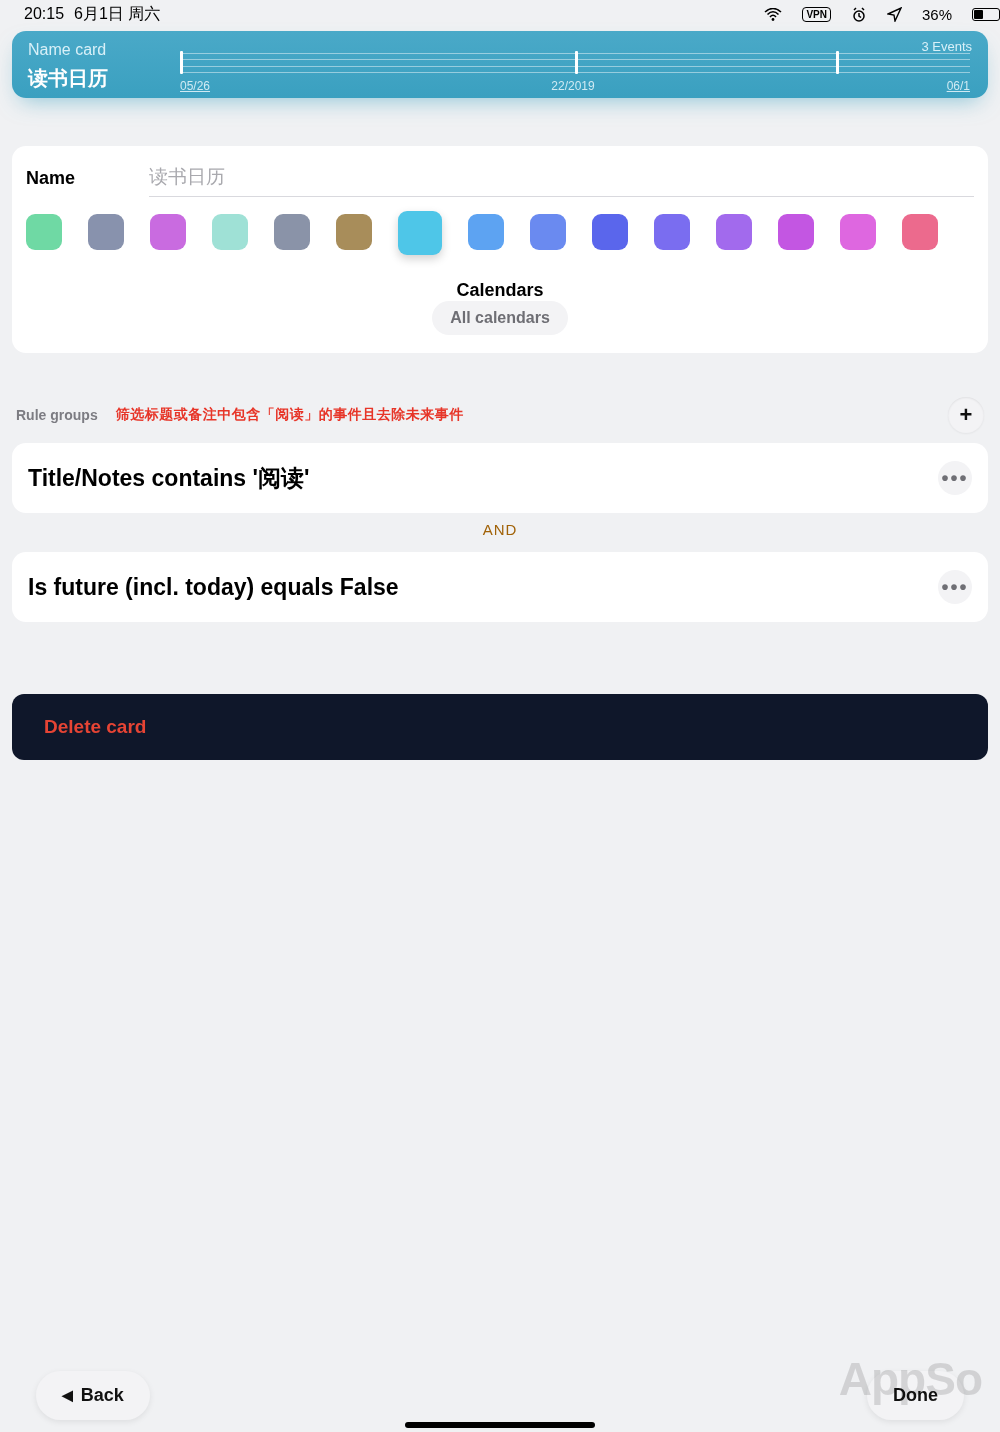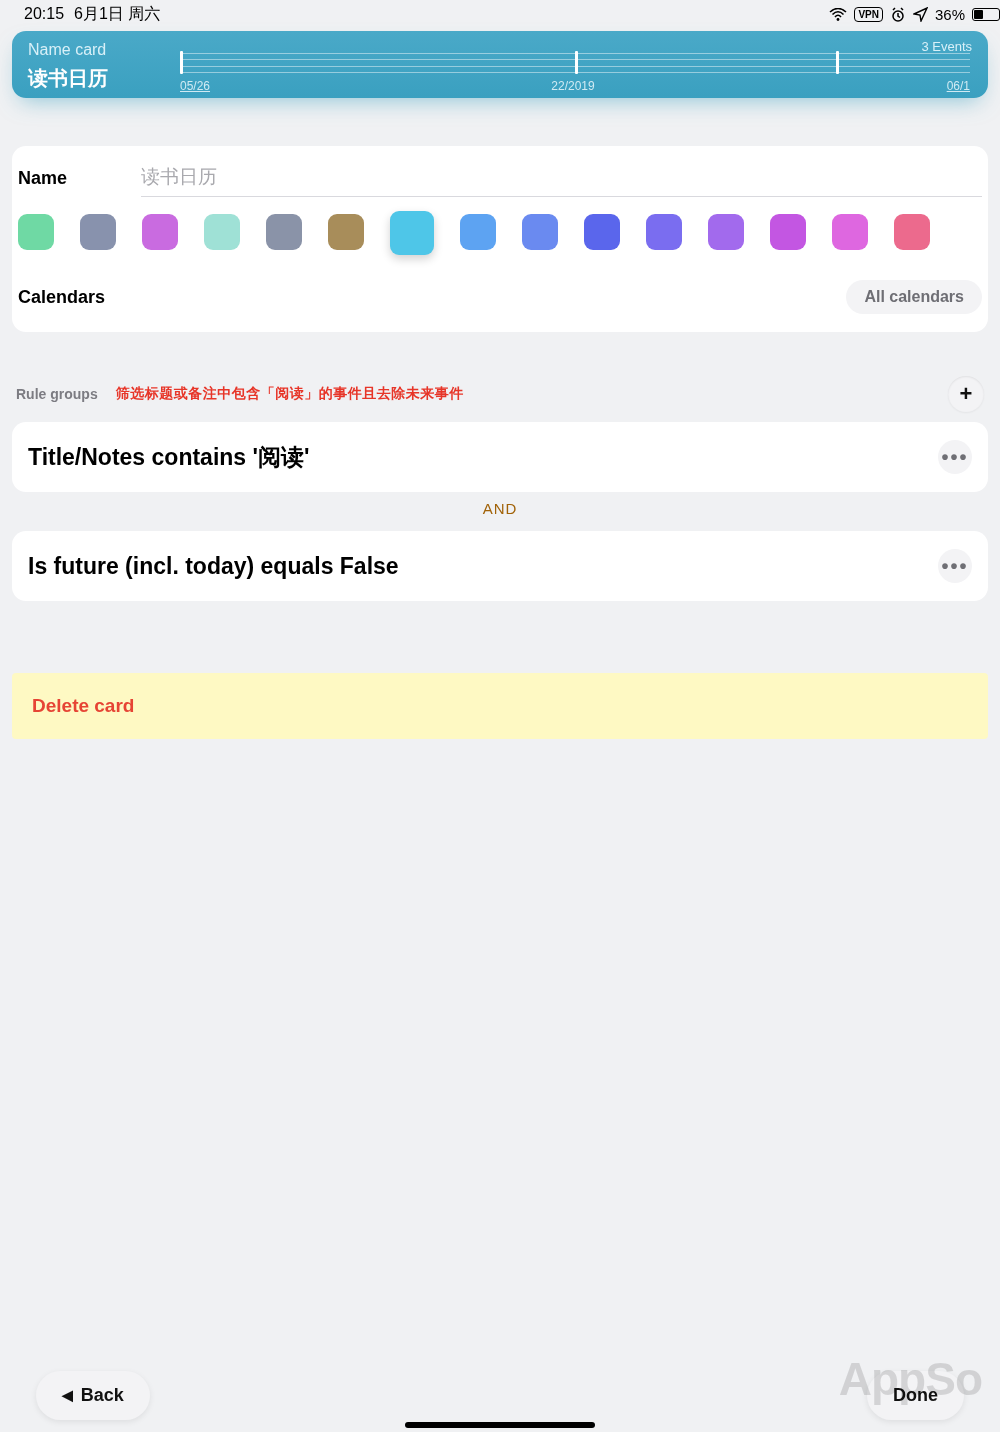--- a/index.html
+++ b/index.html
@@ -1,67 +1,67 @@
 <!DOCTYPE html>
 <html><head>
   <meta charset="utf-8">
   <style>
     * { margin: 0; padding: 0; box-sizing: border-box; font-family: -apple-system, BlinkMacSystemFont, "Segoe UI", Helvetica, Arial, sans-serif; }
     body { width: 1000px; height: 1432px; background: #f0f1f3; position: relative; overflow: hidden; }
 
     
     .status-bar { display: flex; justify-content: space-between; align-items: center; padding: 4px 0 2px 24px; font-size: 16px; font-weight: 500; color: #000; }
     .status-left { display: flex; gap: 10px; align-items: baseline; }
-    .status-right { display: flex; gap: 7px; align-items: center; font-size: 15px; }
+    .status-right { display: flex; gap: 20px; align-items: center; font-size: 15px; }
     .status-icon { display: inline-flex; align-items: center; }
     .vpn-badge { border: 1.4px solid #000; border-radius: 4px; padding: 0 3px; font-size: 10px; font-weight: 700; line-height: 13px; }
     .battery { width: 28px; height: 13px; border: 1.3px solid #000; border-radius: 3px; position: relative; }
     .battery::after { content:""; position:absolute; right:-3px; top:3px; width:2px; height:5px; background:#000; border-radius: 0 2px 2px 0; }
     .battery-fill { position:absolute; left:1px; top:1px; bottom:1px; width:36%; background:#000; border-radius:1px; }
 
     
     .header-card { margin: 4px 12px 0; background: linear-gradient(180deg,#4aa9c8 0%, #3aa0c0 100%); border-radius: 14px; padding: 10px 16px 6px; color: #fff; position: relative; box-shadow: 0 10px 22px -8px rgba(58,160,192,.55); }
     .edit-label { font-size: 16px; color: #d8f0f8; font-weight: 500; }
     .card-title { font-size: 20px; font-weight: 600; margin-top: 6px; }
     .events-count { position: absolute; right: 16px; top: 8px; font-size: 13px; color: #d8f0f8; }
     .timeline { position:absolute; left: 168px; right: 18px; top: 20px; bottom: 24px; }
     .timeline .hline { position:absolute; left:0; right:0; height:1px; background: rgba(255,255,255,.45); }
     .timeline .tick { position:absolute; width:3px; background:#fff; top:0; bottom:0; border-radius:1px; }
     .timeline-labels { position:absolute; left:168px; right:18px; bottom:5px; display:flex; justify-content:space-between; font-size:12px; color:#cfeaf3;text-decoration:underline; }
     .timeline-labels .mid { position:absolute; left:47%; }
     .timeline-labels .right { }
 
     
-    .panel { background:#fff; border-radius: 14px; margin: 38px 12px 12px; padding: 0 6px; }
+    .panel { background:#fff; border-radius: 14px; margin: 38px 12px 12px; padding: 0 14px; }
     .panel.first { margin-top: 48px; }
     .row { display:flex; align-items:center; min-height:58px; border-bottom: none; }
     .name-row { gap: 74px; padding-top: 6px; }
     .label { font-size: 18px; font-weight: 700; }
     .name-input { flex:1; border:none; border-bottom:1px solid #d9d9de; font-size: 19px; color:#a9a9ae; padding: 6px 0 8px; outline:none; background:transparent; }
 
     .color-row { padding: 10px 0 10px; display:flex; gap: 26px; }
     .swatch { width: 36px; height: 36px; border-radius: 9px; flex: none; }
     .swatch.selected { width: 44px; height: 44px; box-shadow: 0 4px 10px rgba(0,0,0,.18); transform: translateY(-3px); }
 
-    .cal-row { display:flex; align-items:center; justify-content:space-between; padding: 12px 0 18px; }
+    .cal-row { display:flex; align-items:center; justify-content:flex-start; padding: 12px 0 18px; flex-direction: column; }
     .pill { background:#f3f3f5; color:#6e6e74; font-size:16px; font-weight:600; border-radius: 20px; padding: 8px 18px; }
 
     
     .section-header { display:flex; align-items:center; gap: 18px; margin: 44px 16px 10px; }
     .section-title { color:#7c7c82; font-size: 14px; font-weight: 600; }
     .section-note { color:#e73528; font-size: 14px; font-weight: 700; letter-spacing: 0.5px; }
     .add-btn { margin-left:auto; width: 36px; height:36px; border-radius:50%; background:#f3f3f5; display:flex; align-items:center; justify-content:center; font-size:22px; font-weight:800; color:#111; box-shadow: 0 1px 2px rgba(0,0,0,.08) inset, 0 1px 2px rgba(0,0,0,.05);}
 
     .rule-panel { background:#fff; border-radius:14px; margin: 10px 12px 0; padding: 18px 16px; display:flex; align-items:center; justify-content:space-between; }
     .rule-text { font-size: 23px; font-weight: 700; }
     .more-btn { width: 34px; height:34px; border-radius:50%; background:#f3f3f5; display:flex; align-items:center; justify-content:center; color:#6f6f75; font-size:20px; letter-spacing:2px; font-weight:800; }
 
     .and-label { text-align:center; color:#a16207; font-size:15px; padding:8px 0 4px; letter-spacing:1px; }
 
-    .delete-panel { background:#fef9c3; border-radius:4px; margin: 72px 12px 0; padding: 22px 20px; }
+    .delete-panel { background:#0f172a; border-radius:12px; margin: 72px 12px 0; padding: 22px 32px; }
     .delete-text { color:#e64434; font-size:19px; font-weight:700; }
 
     
     .bottom-bar { position:absolute; left:0; right:0; bottom:12px; display:flex; justify-content:space-between; padding: 0 36px; }
     .btn { background:#f3f3f5; border-radius: 30px; padding: 14px 26px; font-size:18px; font-weight:700; color:#111; box-shadow: 0 2px 6px rgba(0,0,0,.08); }
     .btn.back::before { content:"◀"; font-size:14px; margin-right:8px; position:relative; top:-1px;}
 
     .home-indicator { position:absolute; bottom:4px; left:50%; transform:translateX(-50%); width:190px; height:6px; background:#000; border-radius:4px; }
 
     .watermark { position:absolute; right:18px; bottom:26px; font-size:46px; font-weight:800; color: rgba(0,0,0,.13); letter-spacing: -1px; pointer-events:none; }

